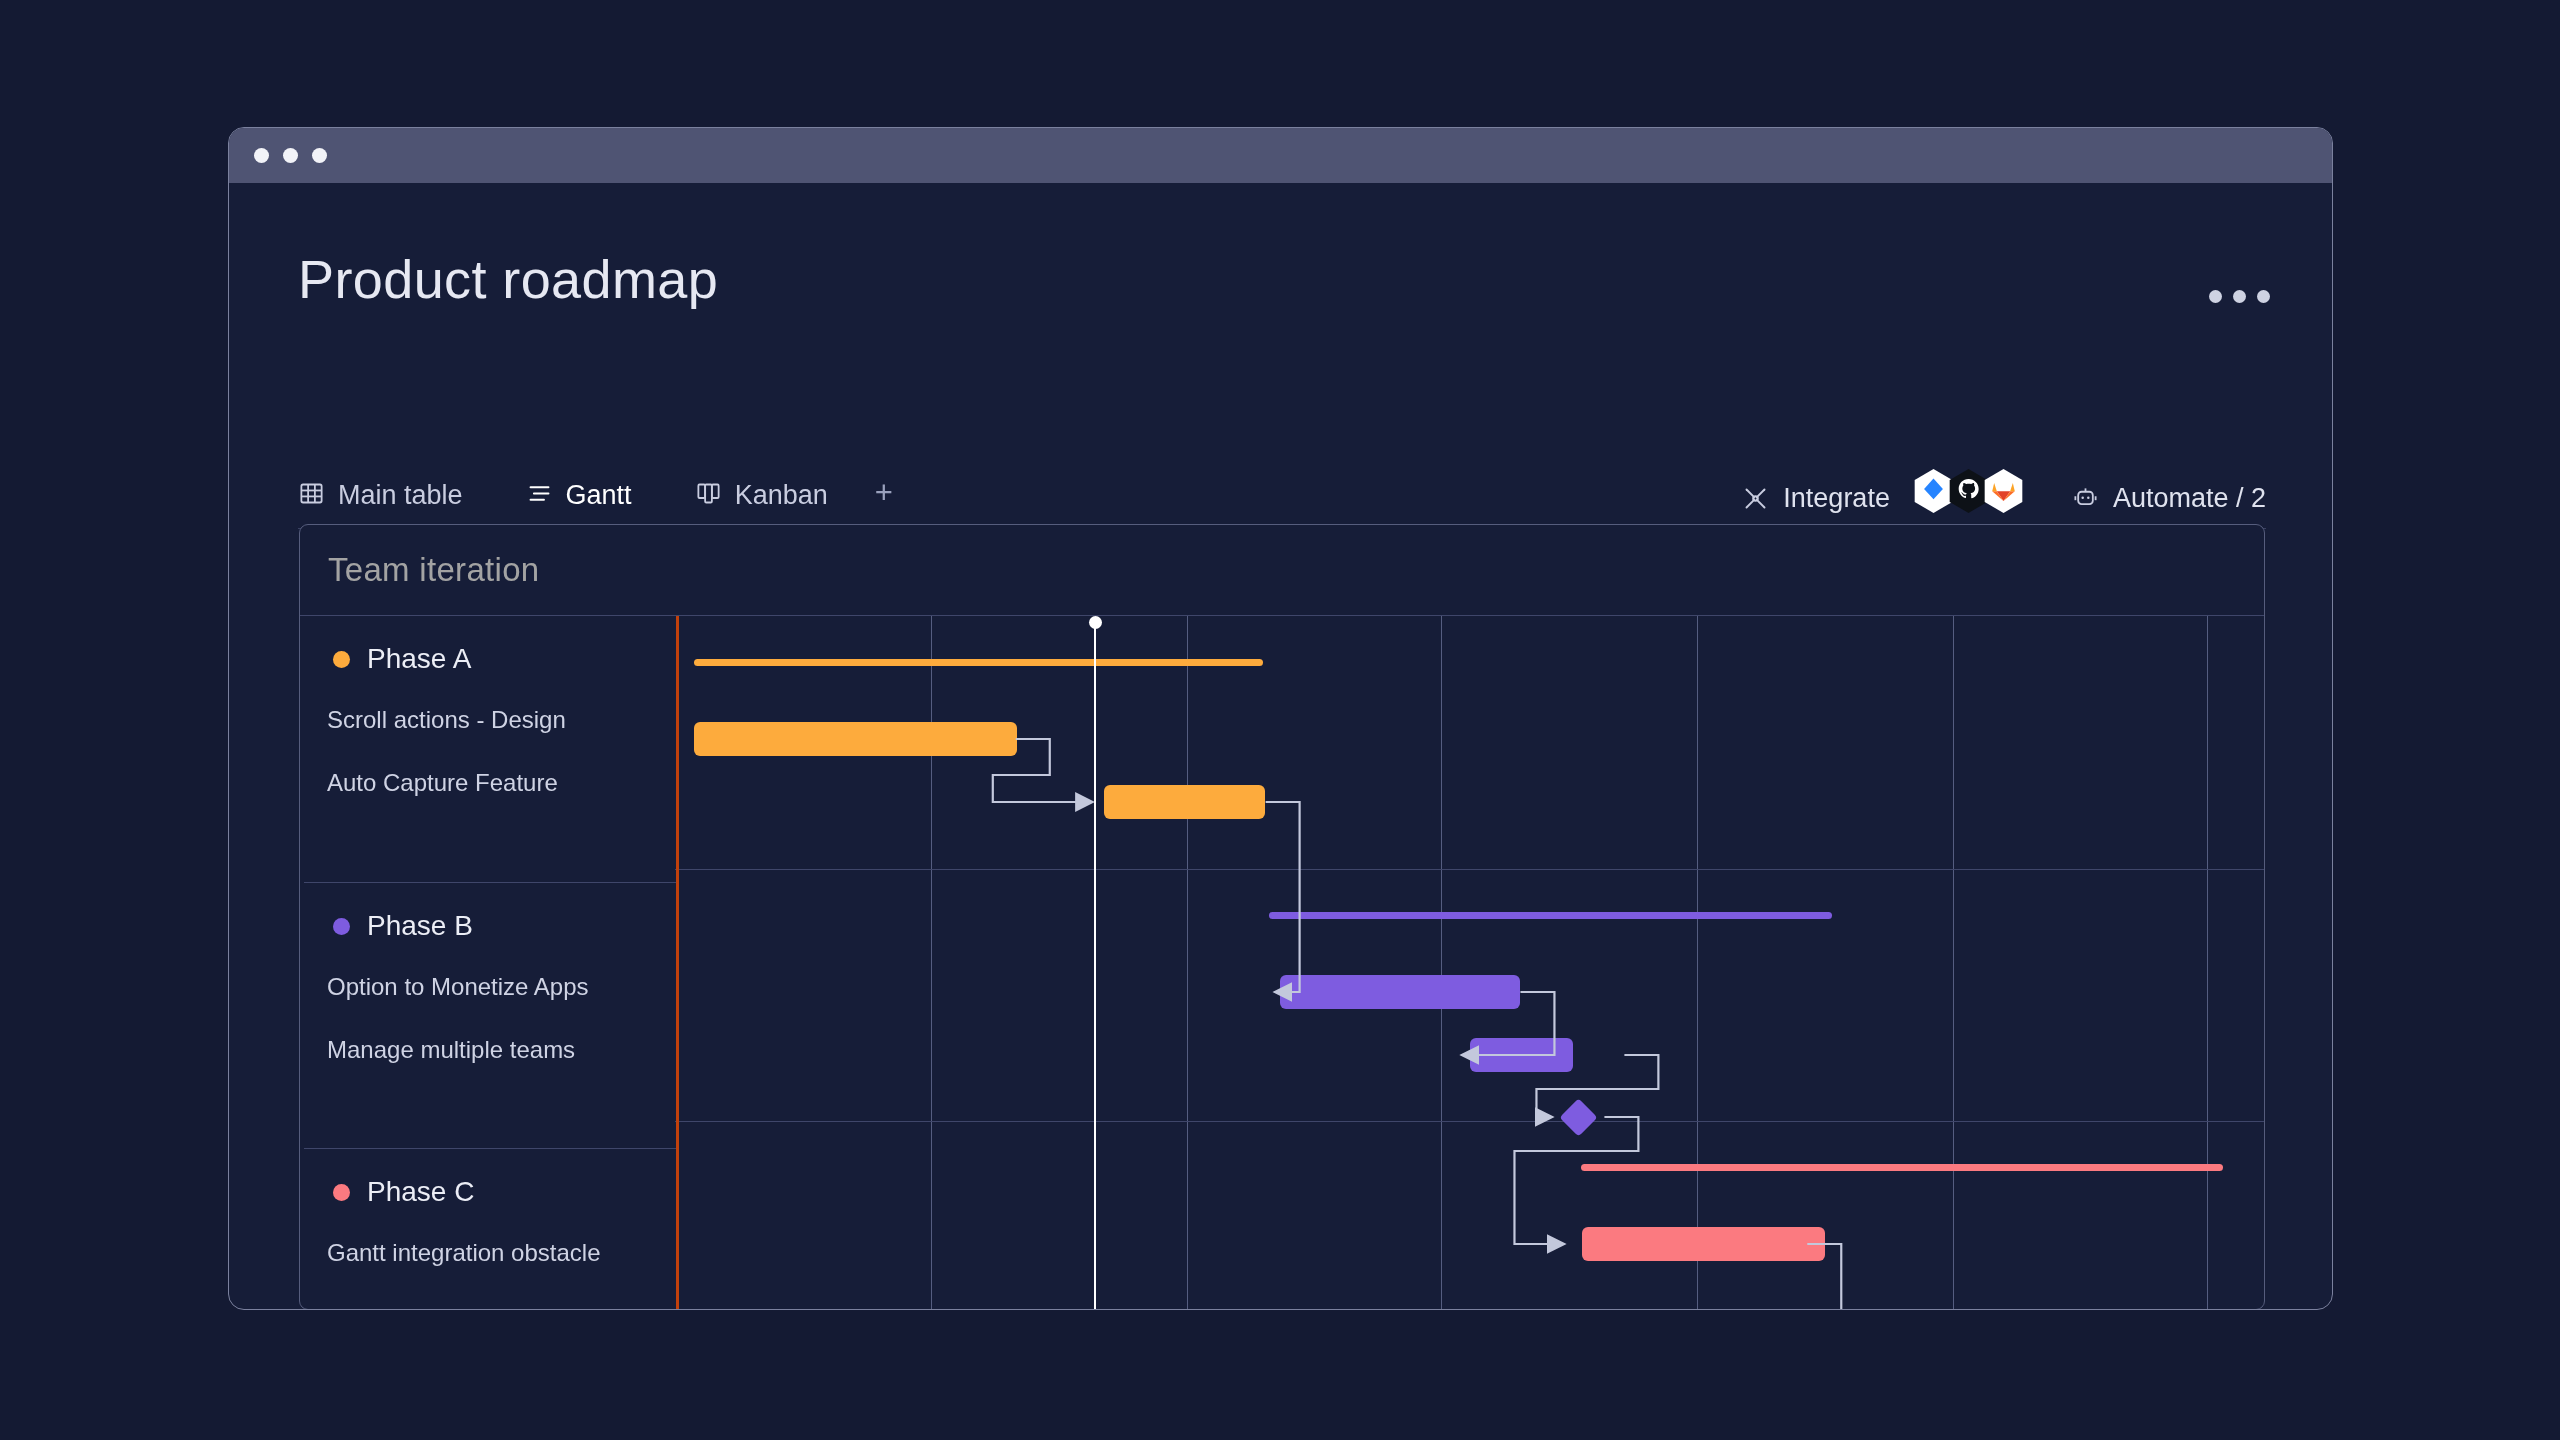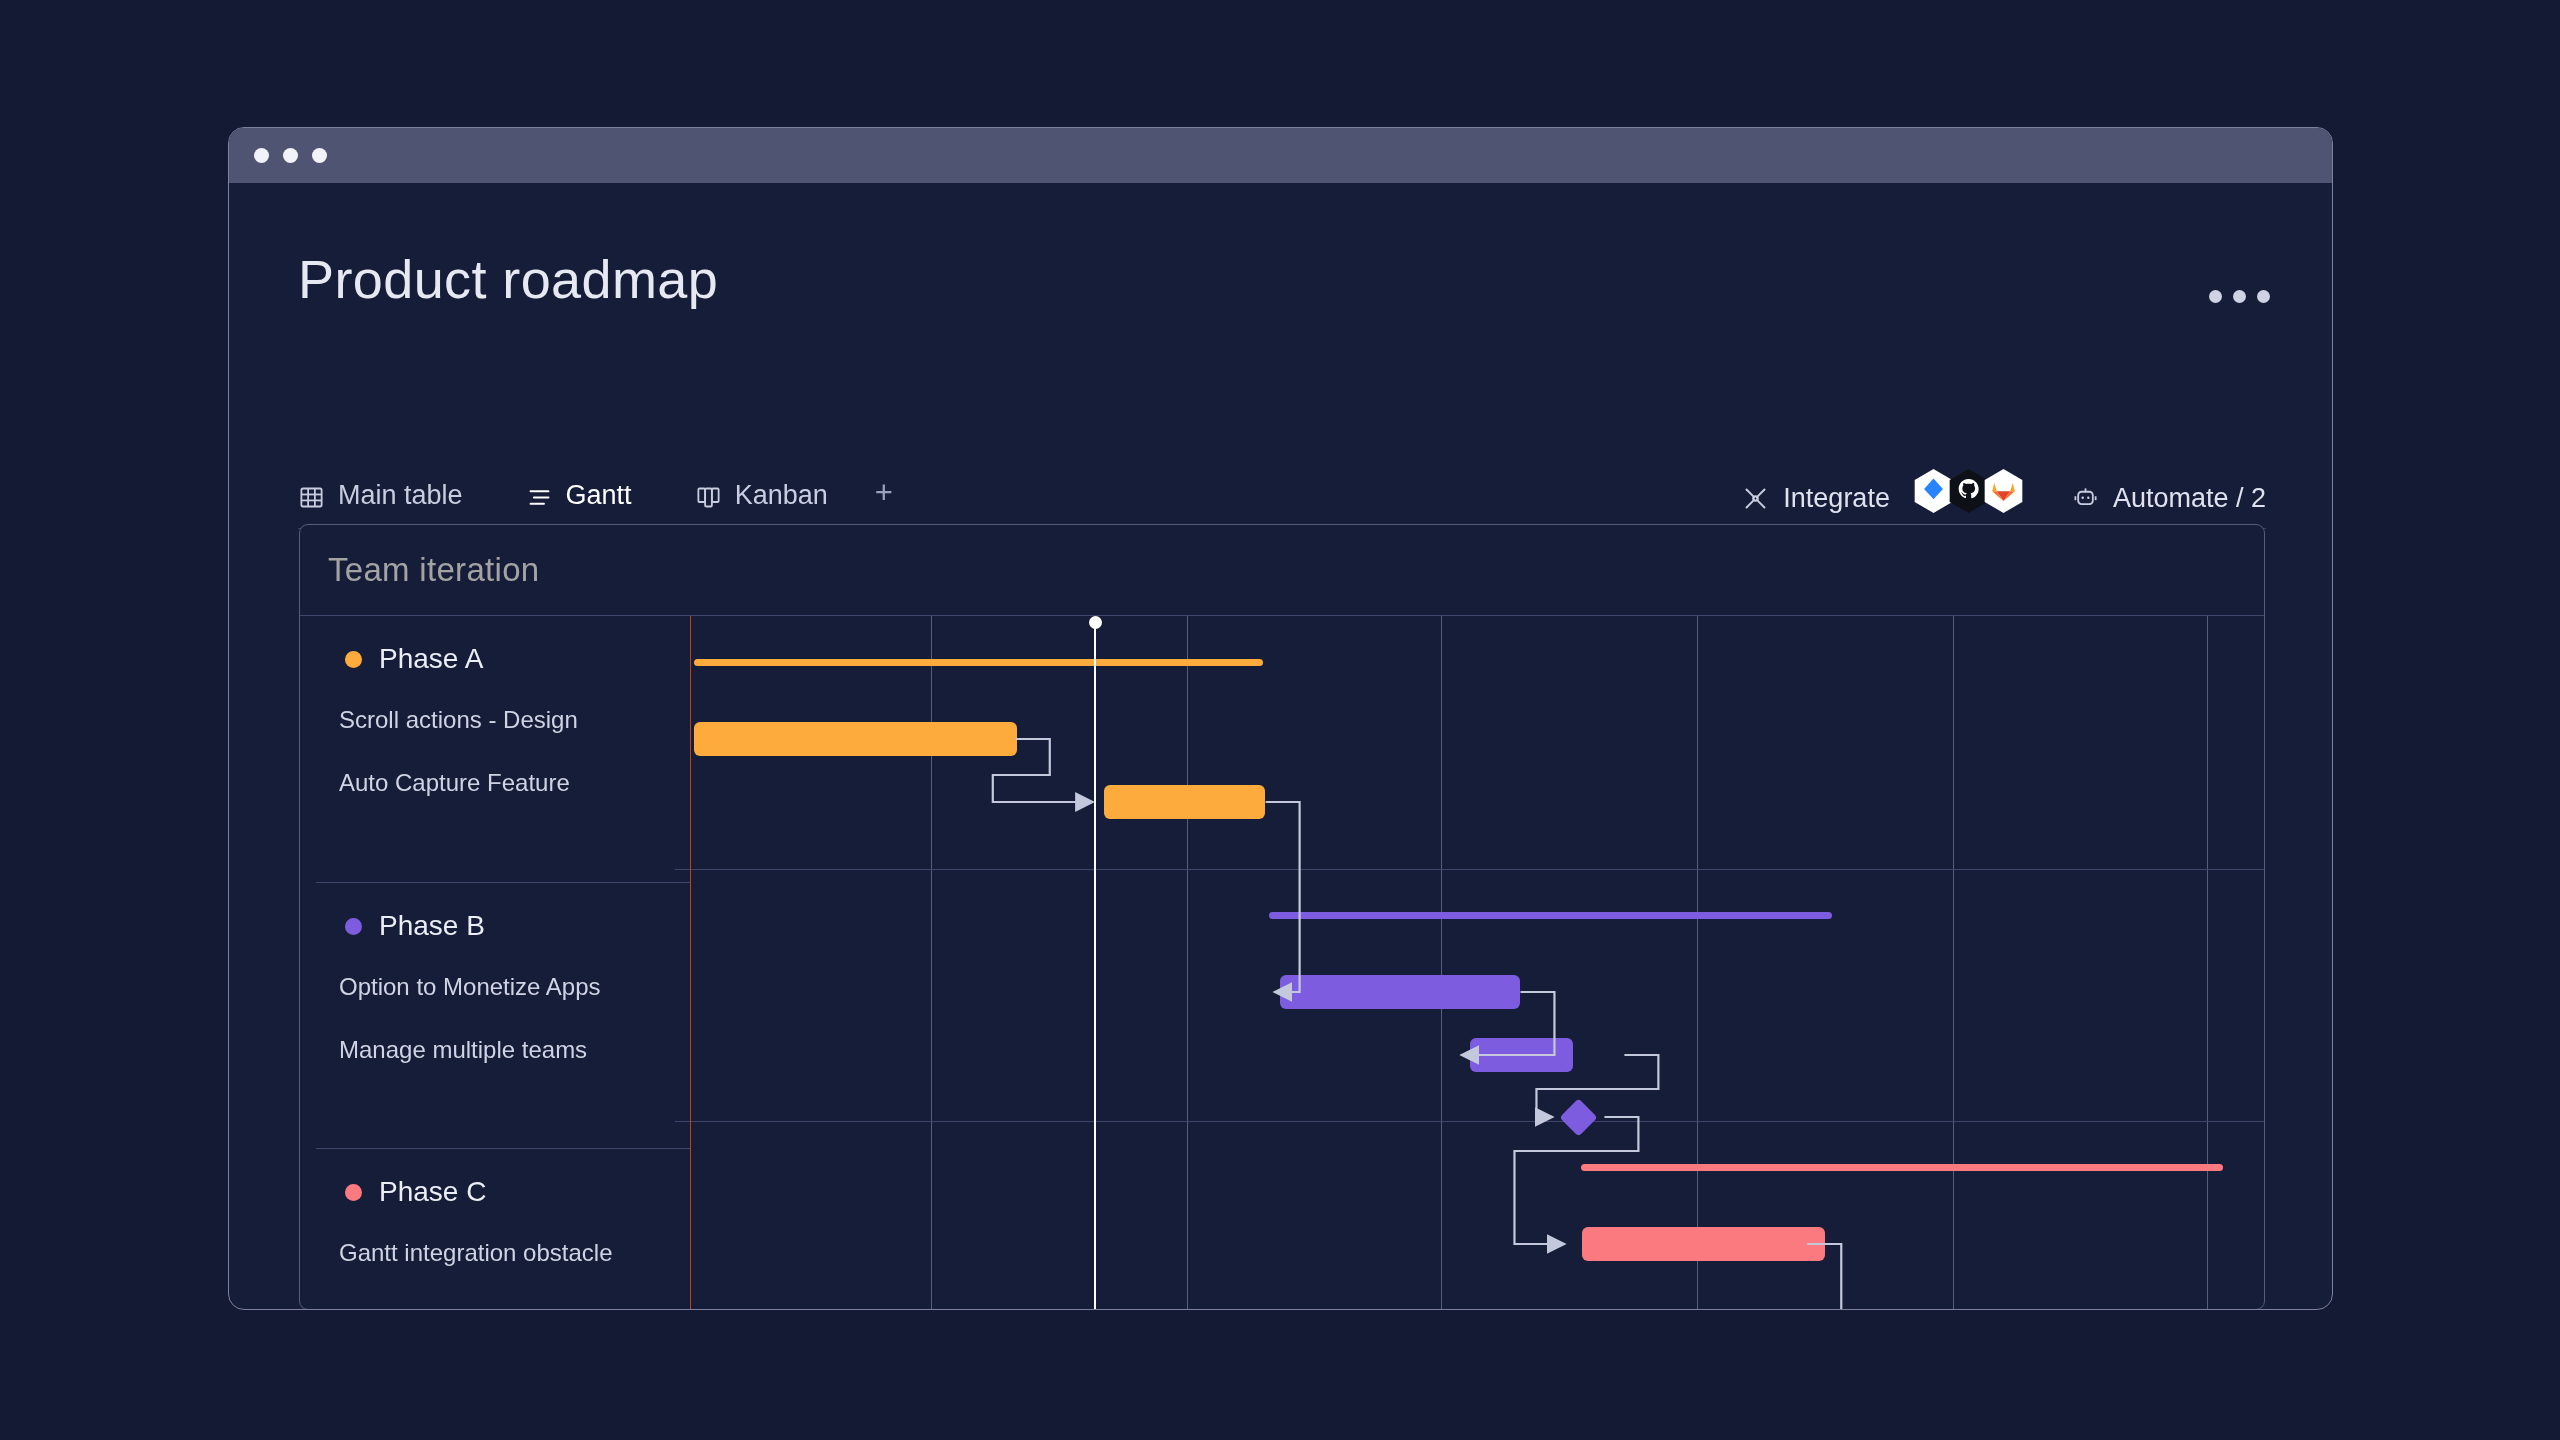--- a/index.html
+++ b/index.html
@@ -39,21 +39,21 @@
   }
   .kebab span{width:13px;height:13px;border-radius:50%;background:#ced2e2;}
 
   
   .tabbar{
     position:absolute;left:69px;top:338px;width:1968px;height:62px;
     border-bottom:1px solid #3a4162;
     display:flex;align-items:flex-end;
   }
   .tab{
-    display:flex;align-items:flex-end;gap:13px;
+    display:flex;align-items:flex-start;gap:13px;
     padding:0 0 17px 0;margin-right:63px;
     color:#c9cde0;font-size:27px;cursor:pointer;position:relative;
   }
   .tab.active{color:#ffffff;}
   .tab.active:after{
     content:"";position:absolute;left:-16px;right:-16px;bottom:-1px;height:3px;
     background:#ffffff;border-radius:2px;
   }
   .tab-ico{width:27px;height:27px;display:block;flex:0 0 27px;}
   .addtab{
@@ -79,22 +79,22 @@
   .card-head{
     height:91px;display:flex;align-items:center;padding-left:28px;
     border-bottom:1px solid #3f466a;box-sizing:border-box;
   }
   .card-head h2{margin:0;font-size:33px;font-weight:400;color:#a3a3a3;letter-spacing:.3px;}
 
   .grid-wrap{position:relative;height:695px;}
 
   
   .labelcol{
-    position:absolute;left:16px;top:0;width:375px;height:100%;
-    border-right:1px solid #c2410c;box-sizing:border-box;z-index:3;
+    position:absolute;left:4px;top:0;width:375px;height:100%;
+    border-right:3px solid #c2410c;box-sizing:border-box;z-index:3;
   }
   .group{border-bottom:1px solid #3f466a;box-sizing:border-box;}
   .group:last-child{border-bottom:none;}
   .grp-title{
     display:flex;align-items:center;gap:17px;
     height:58px;padding-left:29px;margin-top:14px;
   }
   .bullet{width:17px;height:17px;border-radius:50%;flex:0 0 17px;}
   .grp-title span.txt{font-size:28px;color:#eceef6;}
   .task{

